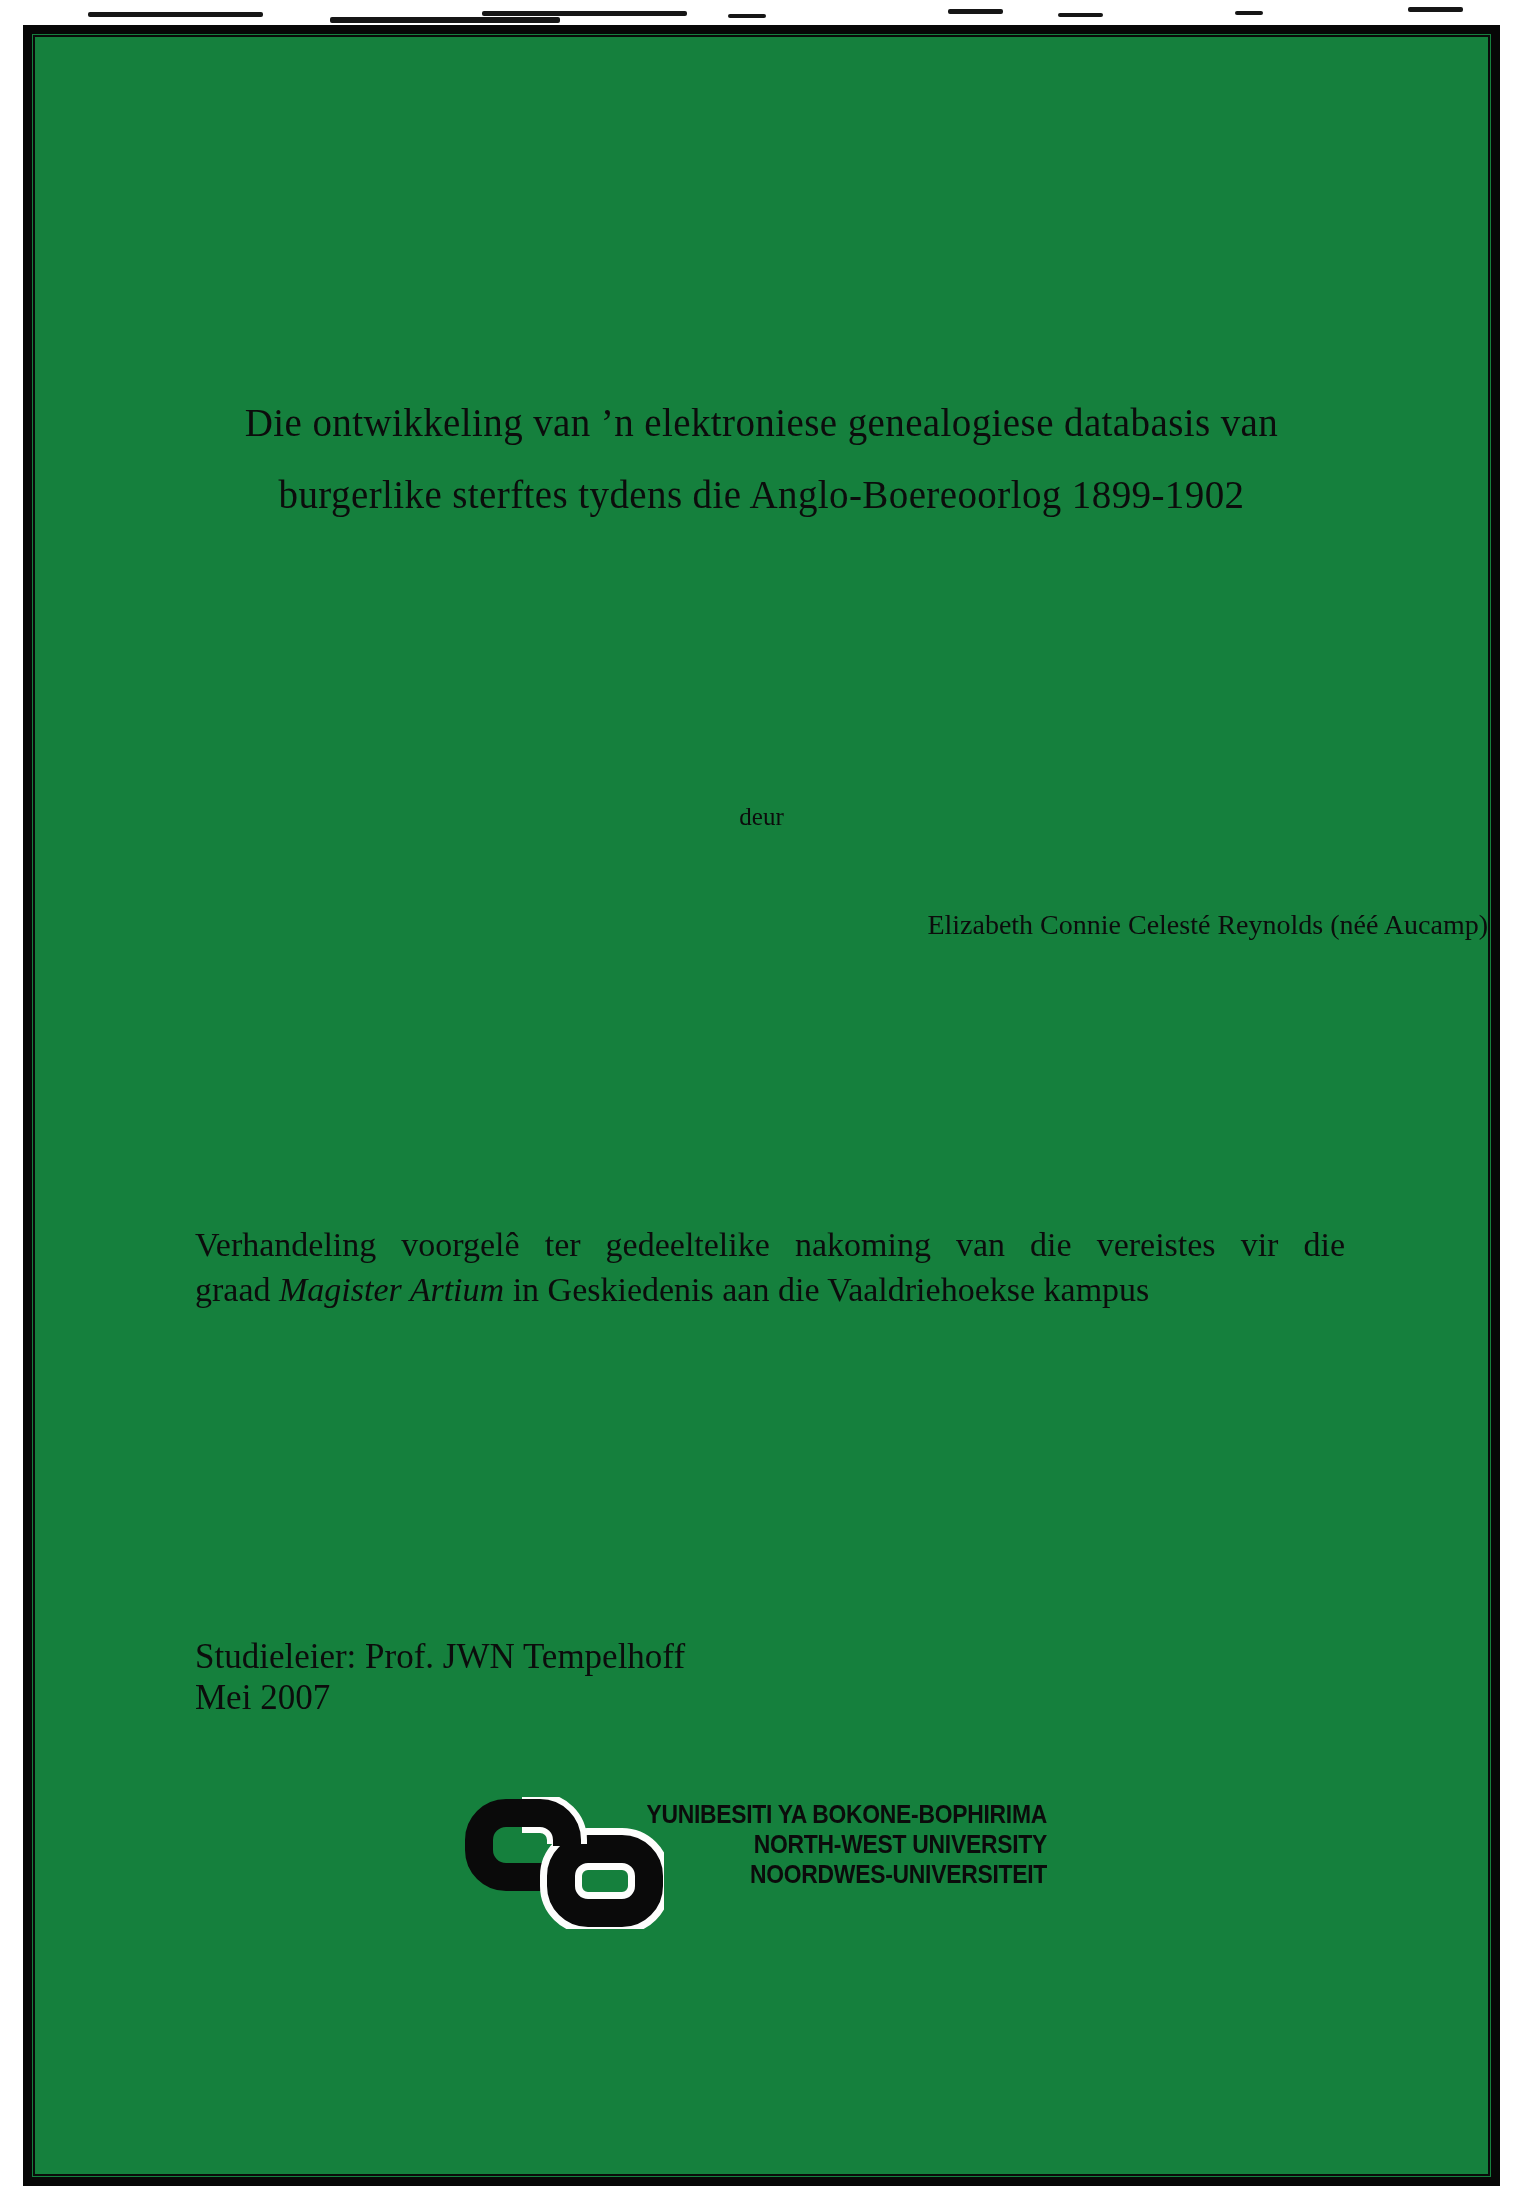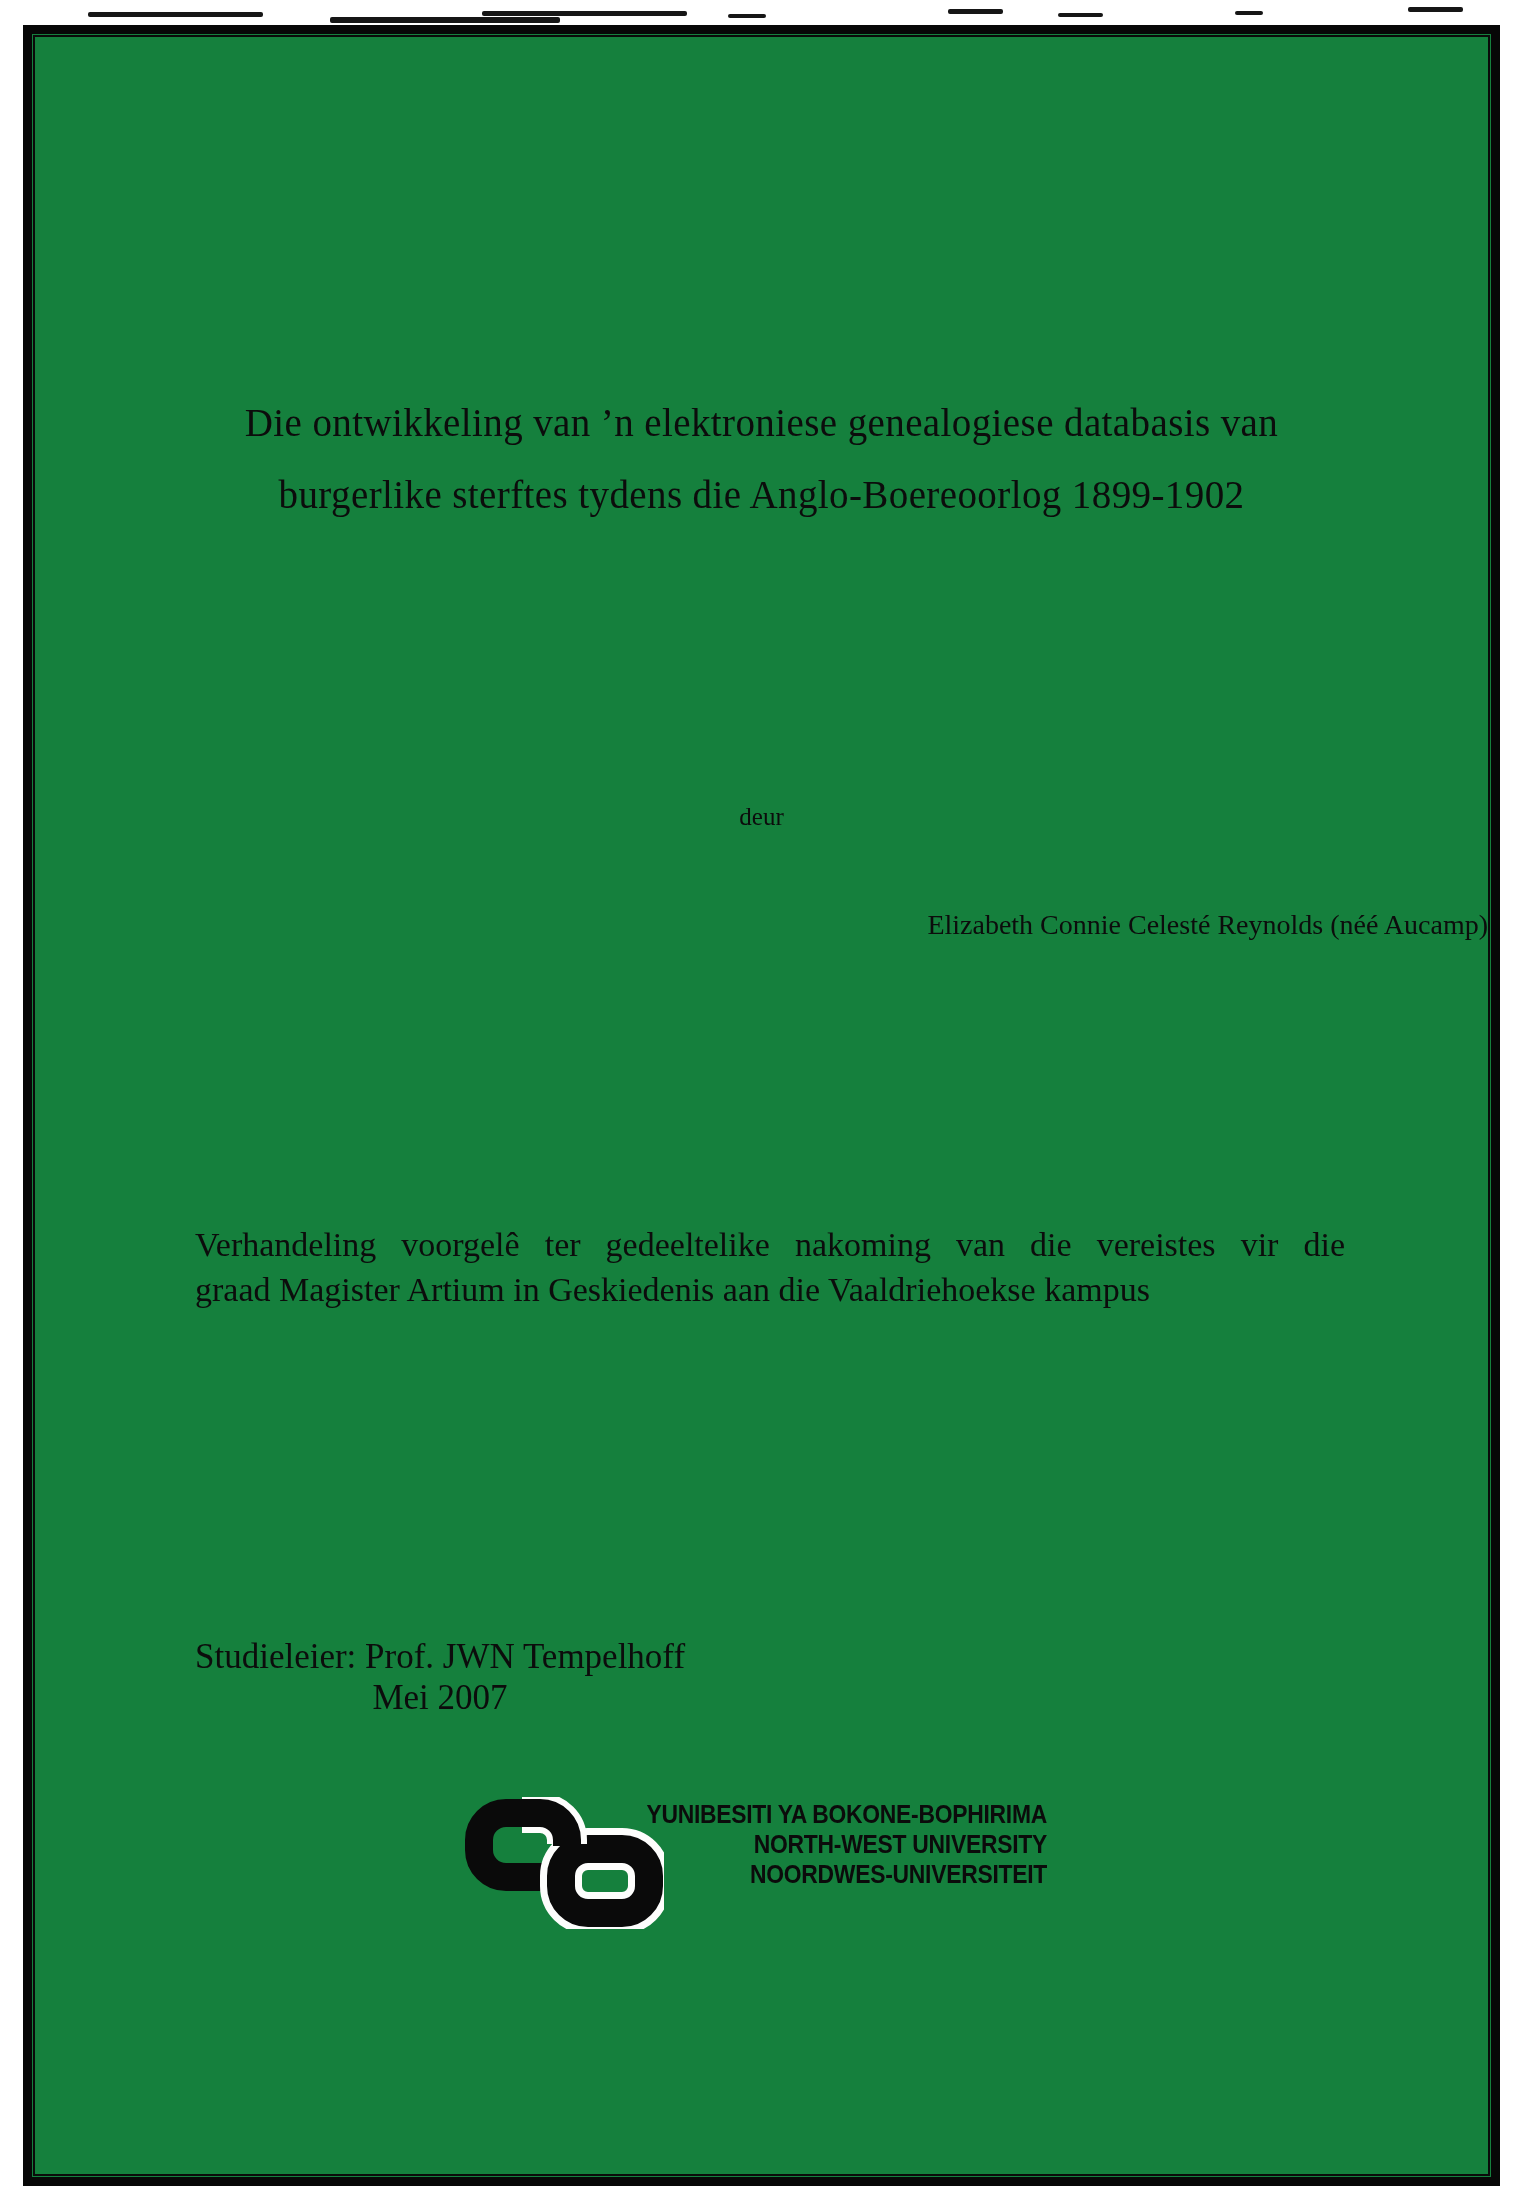--- a/index.html
+++ b/index.html
@@ -45,24 +45,24 @@
   }
   .author {
     position:absolute; top:868px; left:0; width:100%;
     text-align:right; font-size:28px; line-height:40px;
   }
   .thesis-statement {
     position:absolute; top:1185px; left:160px; width:1150px;
     font-size:34px; line-height:45px;
   }
   .ts-line1 { text-align:justify; text-align-last:justify; }
-  .italic { }
+  .italic { font-style:italic; }
   .supervisor-block {
     position:absolute; top:1599px; left:160px;
-    font-size:35px; line-height:41px;text-align:center;
+    font-size:35px; line-height:41px;
   }
   
   .logo-mark {
     position:absolute; top:1760px; left:429px;
     width:200px; height:132px;
   }
   .logo-text {
     position:absolute; top:1762px; left:430px; width:582px;
     text-align:right;
     font-family:"Liberation Sans","DejaVu Sans",sans-serif;

